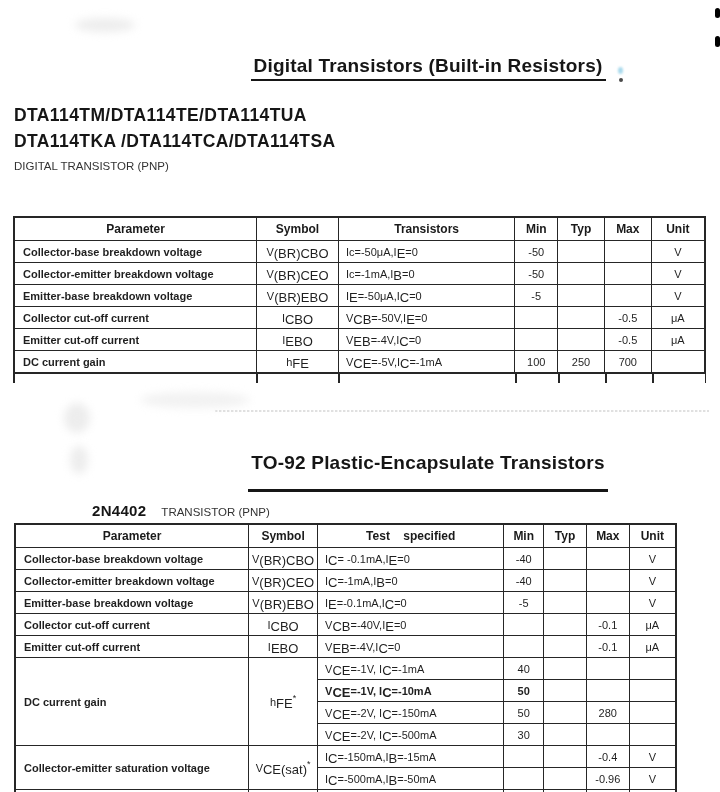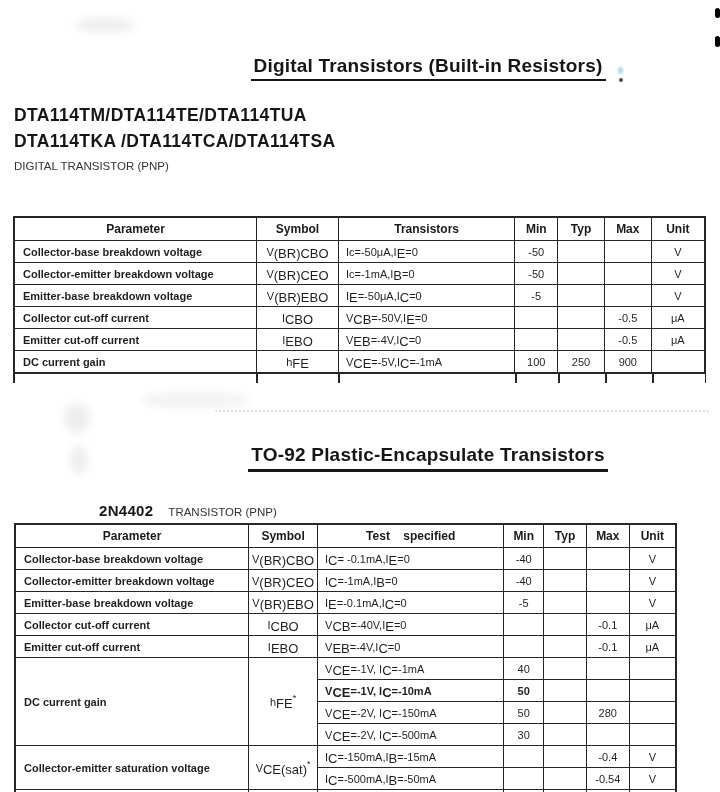--- a/index.html
+++ b/index.html
@@ -11,25 +11,25 @@
   }
   .abs{position:absolute;border-radius:9px;}
 
   
   .title-row{left:136px;width:584px;text-align:center;}
   .sec-title{
     display:inline-block;font-weight:bold;font-size:19px;line-height:24px;
     letter-spacing:0.2px;color:#161616;
     border-bottom:2.5px solid #161616;padding:0 3px 1px 3px;
   }
-  .sec-title.thick{border-bottom-width:3px;padding-bottom:2px;}
+  .sec-title.thick{border-bottom-width:3px;padding-bottom:14px;margin-top:8px;}
   .part-lines{top:102px;left:14px;font-weight:bold;font-size:17.5px;line-height:26px;letter-spacing:0.4px;color:#161616;}
   .devtype1{top:160px;left:14px;font-size:11.5px;color:#333;}
   .elec-head{top:183px;left:14px;font-size:12.5px;font-weight:bold;color:#1a1a1a;}
-  .part2-row{top:502px;left:99px;}
+  .part2-row{top:502px;left:92px;}
   .part2-num{font-weight:bold;font-size:15px;color:#161616;letter-spacing:0.3px;}
   .part2-type{font-size:11.5px;color:#333;margin-left:15px;}
 
   
   table{border-collapse:collapse;table-layout:fixed;background:#fff;}
   table, th, td{border:1.5px solid #262626;}
   table{border-width:2px;}
   th{
     height:22px;font-size:12px;font-weight:bold;text-align:center;
     white-space:pre;padding:0;color:#1a1a1a;
@@ -153,21 +153,21 @@
             <td class="c-num"></td>
             <td class="c-num">-0.5</td>
             <td class="c-unit">μA</td>
           </tr>
           <tr style="height: 21px;">
             <td class="c-param" rowspan="1">DC current gain</td>
             <td class="c-sym" rowspan="1">h<sub>FE</sub></td>
             <td class="c-cond">V<sub>CE</sub>=-5V,I<sub>C</sub>=-1mA</td>
             <td class="c-num">100</td>
             <td class="c-num">250</td>
-            <td class="c-num">900</td>
+            <td class="c-num">700</td>
             <td class="c-unit"></td>
           </tr>
         </tbody>
       </table>
     <div class="stub" id="stub1">
         <div class="vl" style="left: 0px;"></div>
         <div class="vl" style="left: 243px;"></div>
         <div class="vl" style="left: 325px;"></div>
         <div class="vl" style="left: 502px;"></div>
         <div class="vl" style="left: 545px;"></div>
@@ -288,21 +288,21 @@
             <td class="c-cond">I<sub>C</sub>=-150mA,I<sub>B</sub>=-15mA</td>
             <td class="c-num"></td>
             <td class="c-num"></td>
             <td class="c-num">-0.4</td>
             <td class="c-unit">V</td>
           </tr>
           <tr style="height: 21px;">
             <td class="c-cond">I<sub>C</sub>=-500mA,I<sub>B</sub>=-50mA</td>
             <td class="c-num"></td>
             <td class="c-num"></td>
-            <td class="c-num">-0.54</td>
+            <td class="c-num">-0.96</td>
             <td class="c-unit">V</td>
           </tr>
           <tr style="height: 21px;">
             <td class="c-param" rowspan="2">Base-emitter saturation voltage</td>
             <td class="c-sym" rowspan="2">V</td>
             <td class="c-cond">I=-150mA,I=-15mA</td>
             <td class="c-num">-0.75</td>
             <td class="c-num"></td>
             <td class="c-num">-0.95</td>
             <td class="c-unit">V</td>

